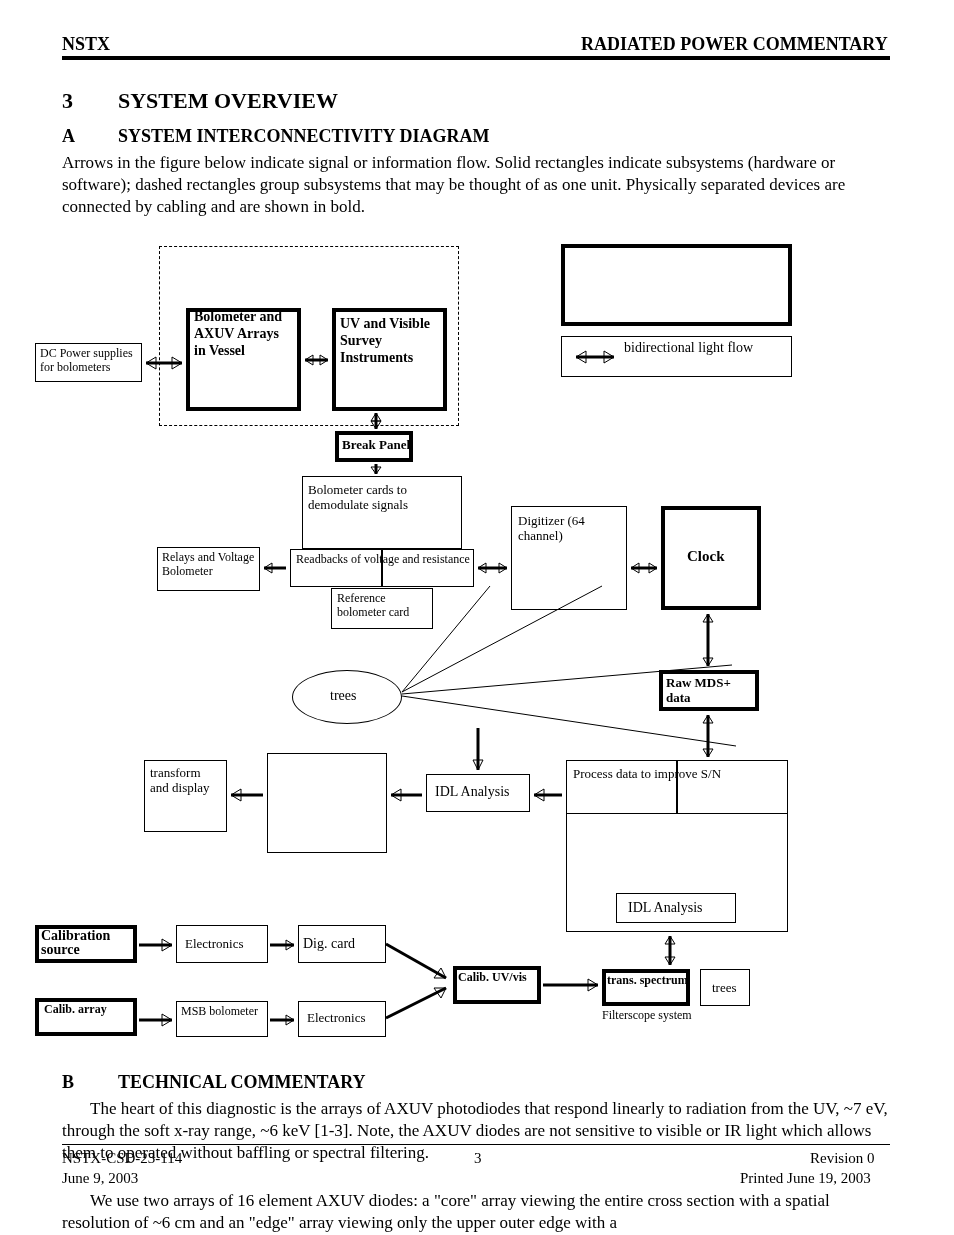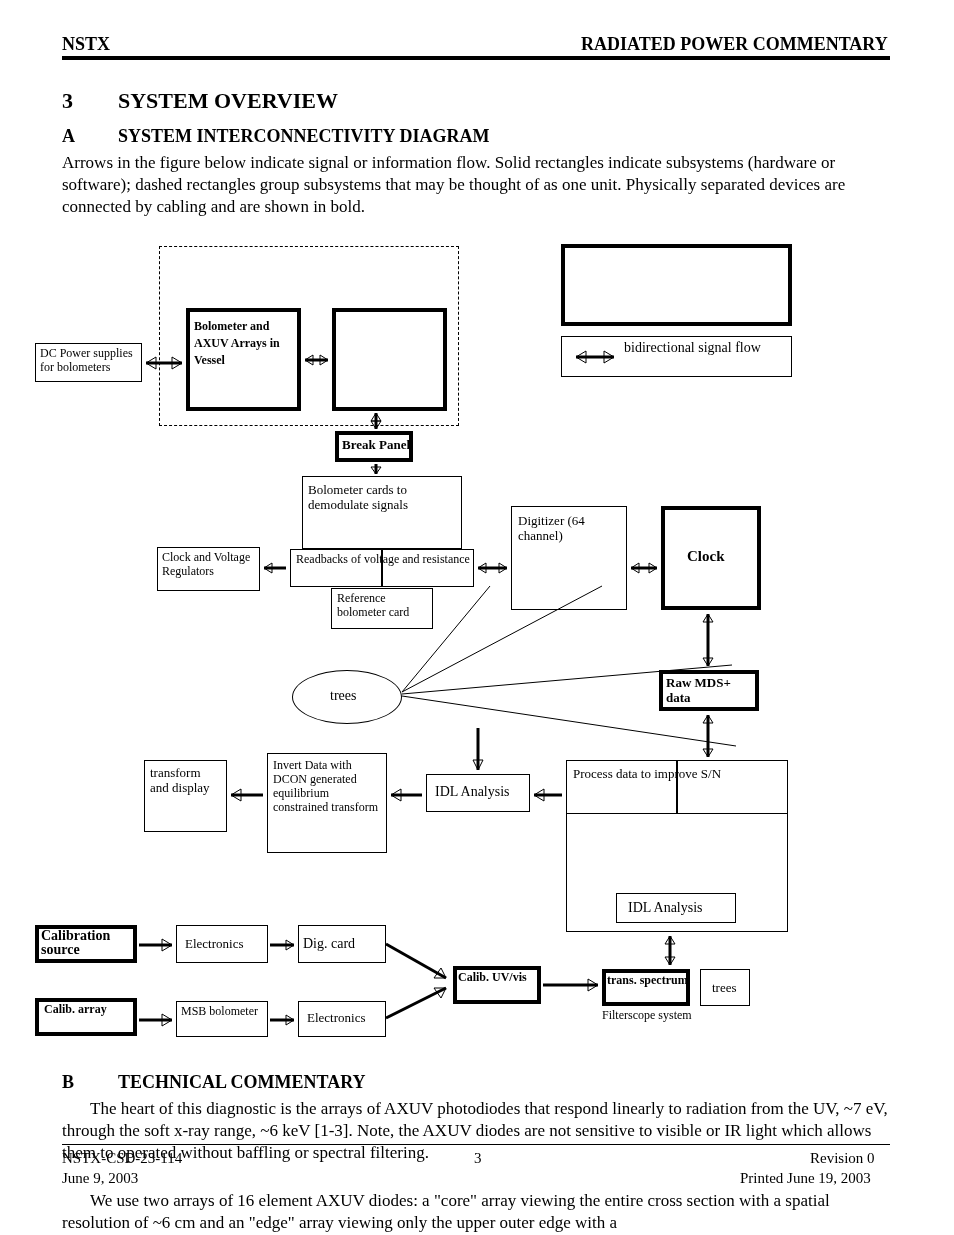--- a/index.html
+++ b/index.html
@@ -29,31 +29,32 @@
 <div class="text" style="left:62px;top:152px;width:828px;font-size:17px;line-height:22px;white-space:normal">Arrows in the figure below indicate signal or information flow. Solid rectangles indicate subsystems (hardware or software); dashed rectangles group subsystems that may be thought of as one unit. Physically separated devices are connected by cabling and are shown in bold.</div>
 <div class="text bold" style="left:118px;top:126px;font-size:18px">SYSTEM INTERCONNECTIVITY DIAGRAM</div>
 
 <div class="box thick" style="left:561px;top:244px;width:231px;height:82px"></div>
 <div class="box" style="left:561px;top:336px;width:231px;height:41px"></div>
 <svg class="arrow" style="left:572px;top:349px" width="46" height="16">
   <line x1="4" y1="8" x2="42" y2="8" stroke-width="3"></line>
   <path d="M4 8 L14 2 L14 14 Z" fill="#000"></path>
   <path d="M42 8 L32 2 L32 14 Z" fill="#000"></path>
 </svg>
-<div class="text" style="left:624px;top:340px;width:160px;font-size:14px;line-height:16px;white-space:normal">bidirectional signal flow</div>
+<div class="text" style="left:624px;top:340px;width:160px;font-size:14px;line-height:16px;white-space:normal">bidirectional light flow</div>
 
 <div class="dashed" style="left:159px;top:246px;width:300px;height:180px"></div>
 
 <div class="box" style="left:35px;top:343px;width:107px;height:39px"></div>
 <div class="text" style="left:40px;top:346px;width:97px;font-size:12px;line-height:14px;white-space:normal">DC Power supplies for bolometers</div>
 
 <div class="box thick" style="left:186px;top:308px;width:115px;height:103px"></div>
-<div class="text bold" style="left:194px;top:318px;width:100px;font-size:12px;line-height:17px;white-space:normal">Bolometer and AXUV Arrays in Vessel</div>
+<div class="text bold" style="left:194px;top:308px;width:100px;font-size:14px;line-height:17px;white-space:normal">Bolometer and AXUV Arrays in Vessel</div>
 
 <div class="box thick" style="left:332px;top:308px;width:115px;height:103px"></div>
+<div class="text bold" style="left:340px;top:315px;width:100px;font-size:14px;line-height:17px;white-space:normal">UV and Visible Survey Instruments</div>
 
 <svg class="arrow" style="left:142px;top:355px" width="44" height="16">
   <line x1="4" y1="8" x2="40" y2="8" stroke-width="3"></line>
   <path d="M4 8 L14 2 L14 14 Z" fill="#000"></path>
       <path d="M40 8 L30 2 L30 14 Z" fill="#000"></path>
 </svg>
 <svg class="arrow" style="left:301px;top:352px" width="31" height="16">
   <line x1="4" y1="8" x2="27" y2="8" stroke-width="3"></line>
   <path d="M4 8 L12 3 L12 13 Z" fill="#000"></path>
       <path d="M27 8 L19 3 L19 13 Z" fill="#000"></path>
@@ -64,21 +65,21 @@
 <svg class="arrow" style="left:368px;top:411px" width="16" height="20">
   <line x1="8" y1="2" x2="8" y2="18" stroke-width="3"></line>
   <path d="M8 2 L3 10 L13 10 Z" fill="#000"></path>
       <path d="M8 18 L3 10 L13 10 Z" fill="#000"></path>
 </svg>
 
 <div class="box" style="left:302px;top:476px;width:160px;height:73px"></div>
 <div class="text" style="left:308px;top:482px;width:148px;font-size:13px;line-height:15px;white-space:normal">Bolometer cards to demodulate signals</div>
 
 <div class="box" style="left:157px;top:547px;width:103px;height:44px"></div>
-<div class="text" style="left:162px;top:550px;width:94px;font-size:12px;line-height:14px;white-space:normal">Clock and Voltage Regulators</div>
+<div class="text" style="left:162px;top:550px;width:94px;font-size:12px;line-height:14px;white-space:normal">Relays and Voltage Bolometer</div>
 
 <div class="box" style="left:290px;top:549px;width:92px;height:38px"></div>
 <div class="box" style="left:382px;top:549px;width:92px;height:38px"></div>
 <div class="text" style="left:296px;top:552px;width:174px;font-size:12px;line-height:14px;white-space:normal">Readbacks of voltage and resistance</div>
 
 <div class="box" style="left:331px;top:588px;width:102px;height:41px"></div>
 <div class="text" style="left:337px;top:591px;width:92px;font-size:12px;line-height:14px;white-space:normal">Reference bolometer card</div>
 
 <div class="box" style="left:511px;top:506px;width:116px;height:104px"></div>
 <div class="text" style="left:518px;top:513px;width:103px;font-size:13px;line-height:15px;white-space:normal">Digitizer (64 channel)</div>
@@ -125,21 +126,20 @@
 <svg class="arrow" style="left:700px;top:711px" width="16" height="50">
   <line x1="8" y1="4" x2="8" y2="46" stroke-width="3"></line>
   <path d="M8 4 L3 12 L13 12 Z" fill="#000"></path>
       <path d="M8 46 L3 38 L13 38 Z" fill="#000"></path>
 </svg>
 
 <div class="box" style="left:144px;top:760px;width:83px;height:72px"></div>
 <div class="text" style="left:150px;top:765px;width:72px;font-size:13px;line-height:15px;white-space:normal">transform and display</div>
 
 <div class="box" style="left:267px;top:753px;width:120px;height:100px"></div>
-<div class="text" style="left:273px;top:758px;width:110px;font-size:12px;line-height:14px;white-space:normal">Invert Data with DCON generated equilibrium constrained transform</div>
 
 <div class="box" style="left:426px;top:774px;width:104px;height:38px"></div>
 <div class="text" style="left:435px;top:784px;font-size:14px">IDL Analysis</div>
 
 <div class="box" style="left:566px;top:760px;width:222px;height:172px"></div>
 <div class="box" style="left:566px;top:760px;width:111px;height:54px"></div>
 <div class="box" style="left:677px;top:760px;width:111px;height:54px"></div>
 <div class="text" style="left:573px;top:766px;width:208px;font-size:13px;line-height:15px;white-space:normal">Process data to improve S/N</div>
 <div class="box" style="left:616px;top:893px;width:120px;height:30px"></div>
 <div class="text" style="left:628px;top:900px;font-size:14px">IDL Analysis</div>

